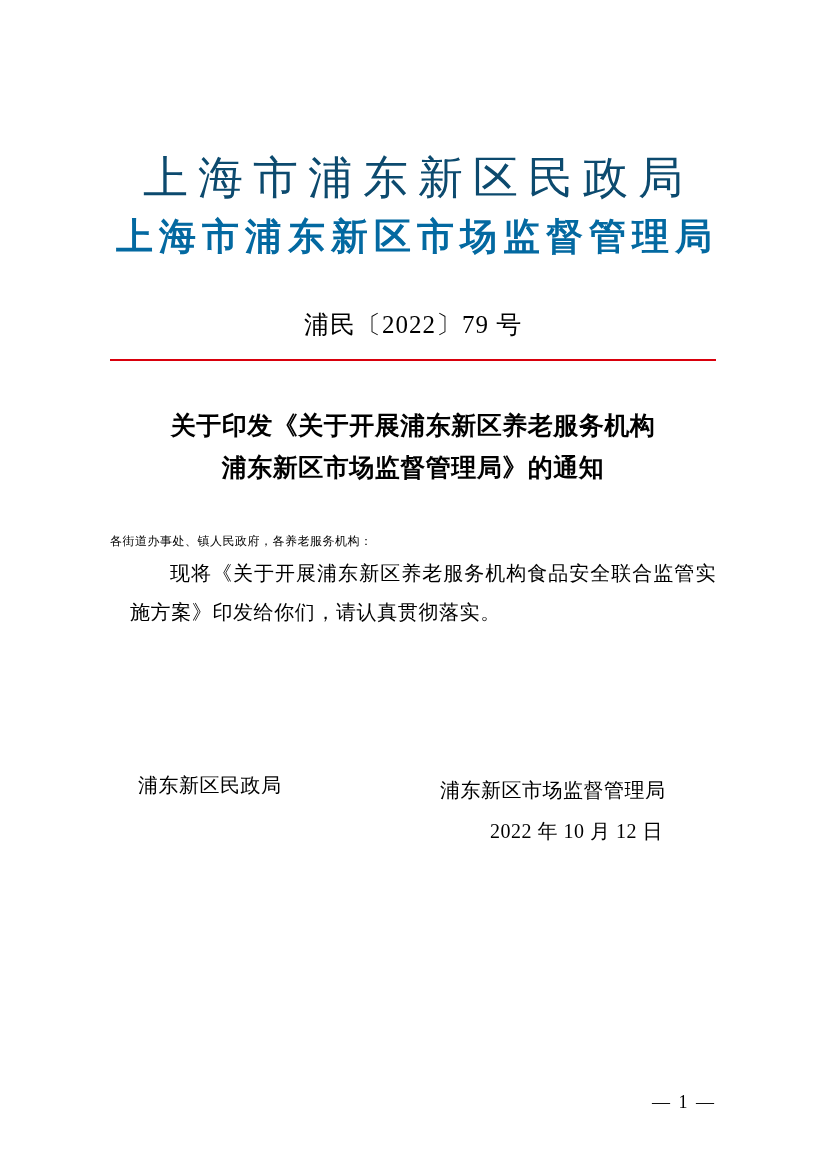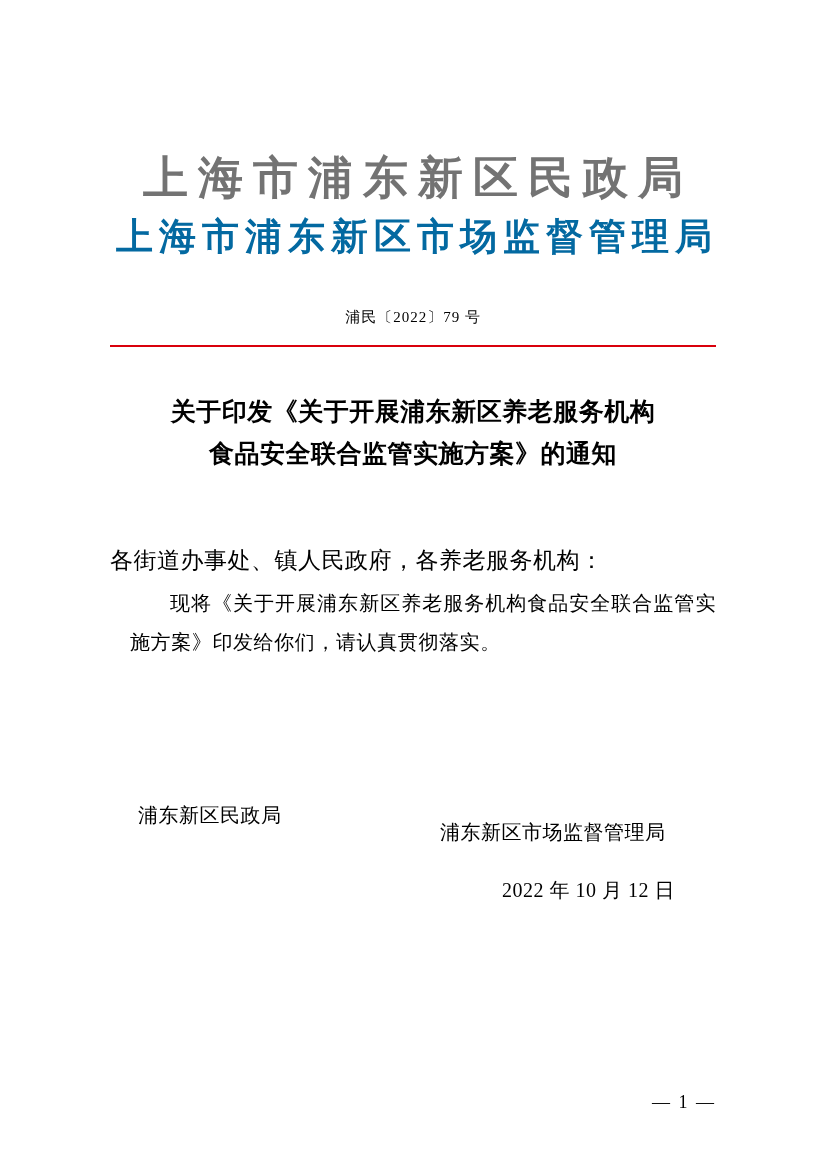--- a/index.html
+++ b/index.html
@@ -22,23 +22,23 @@
     box-sizing: border-box;
     padding: 0 110px;
   }
 
   
   .masthead {
     padding-top: 150px;
     text-align: center;
   }
   .org-line-1 {
-    color: #737373;
+    color: #0c4a6e;
     font-family: "DejaVu Serif", "Liberation Serif", serif;
-    font-weight: 700;
+    font-weight: 400;
     font-size: 45px;
     line-height: 1.25;
     letter-spacing: 10px;
     text-indent: 10px;
     white-space: nowrap;
   }
   .org-line-2 {
     color: #0369a1;
     font-family: "DejaVu Serif", "Liberation Serif", serif;
     font-weight: 700;
@@ -47,21 +47,21 @@
     letter-spacing: 6px;
     text-indent: 6px;
     white-space: nowrap;
     margin-top: 6px;
   }
 
   
   .doc-number {
     margin-top: 48px;
     text-align: center;
-    font-size: 15px;
+    font-size: 25px;
     letter-spacing: 1px;
     font-family: "Liberation Serif", serif;
   }
   .red-rule {
     margin: 18px 0 0 0;
     height: 2px;
     background: #d9000c;
     width: 100%;
   }
 
@@ -72,22 +72,22 @@
     font-weight: 700;
     font-size: 25px;
     line-height: 1.65;
     font-family: "DejaVu Serif", "Liberation Serif", serif;
     letter-spacing: 0.5px;
   }
   .doc-title .t-line { display: block; }
 
   
   .salutation {
-    margin-top: 66px;
-    font-size: 23px;
+    margin-top: 42px;
+    font-size: 12px;
     line-height: 1.85;
     letter-spacing: 0.5px;
   }
   .para {
     font-size: 20px;
     line-height: 1.95;
     letter-spacing: 0.6px;
     text-align: justify;
     text-indent: 2em;
     margin-top: 2px;
@@ -104,29 +104,28 @@
   .sig-left {
     position: absolute;
     left: 28px;
     top: 0;
     letter-spacing: 0.5px;
     font-family: Liberation Serif, serif;
   }
   .sig-right {
     position: absolute;
     left: 330px;
-    top: 17px;
+    top: 5px;
     letter-spacing: 0.5px;
   }
   .sig-date {
     position: absolute;
-    left: 392px;
+    left: 380px;
     top: 46px;
     letter-spacing: 0.5px;
-    margin-top: 29px;
   }
 
   
   .page-footer {
     position: absolute;
     right: 110px;
     bottom: 56px;
     font-size: 18px;
     letter-spacing: 2px;
   }
@@ -140,21 +139,21 @@
     <div class="org-line-1">上海市浦东新区民政局</div>
     <div class="org-line-2">上海市浦东新区市场监督管理局</div>
   </div>
 
   <div class="doc-number">浦民〔2022〕79 号</div>
 
   <div class="red-rule"></div>
 
   <div class="doc-title">
     <span class="t-line">关于印发《关于开展浦东新区养老服务机构</span>
-    <span class="t-line">食品安全联合监管实施方案》的通知</span>
+    <span class="t-line">浦东新区市场监督管理局》的通知</span>
   </div>
 
   <div class="salutation">各街道办事处、镇人民政府，各养老服务机构：</div>
 
   <div class="para">现将《关于开展浦东新区养老服务机构食品安全联合监管实施方案》印发给你们，请认真贯彻落实。</div>
 
   <div class="signature">
     <div class="sig-left">浦东新区民政局</div>
     <div class="sig-right">浦东新区市场监督管理局</div>
     <div class="sig-date">2022 年 10 月 12 日</div>

